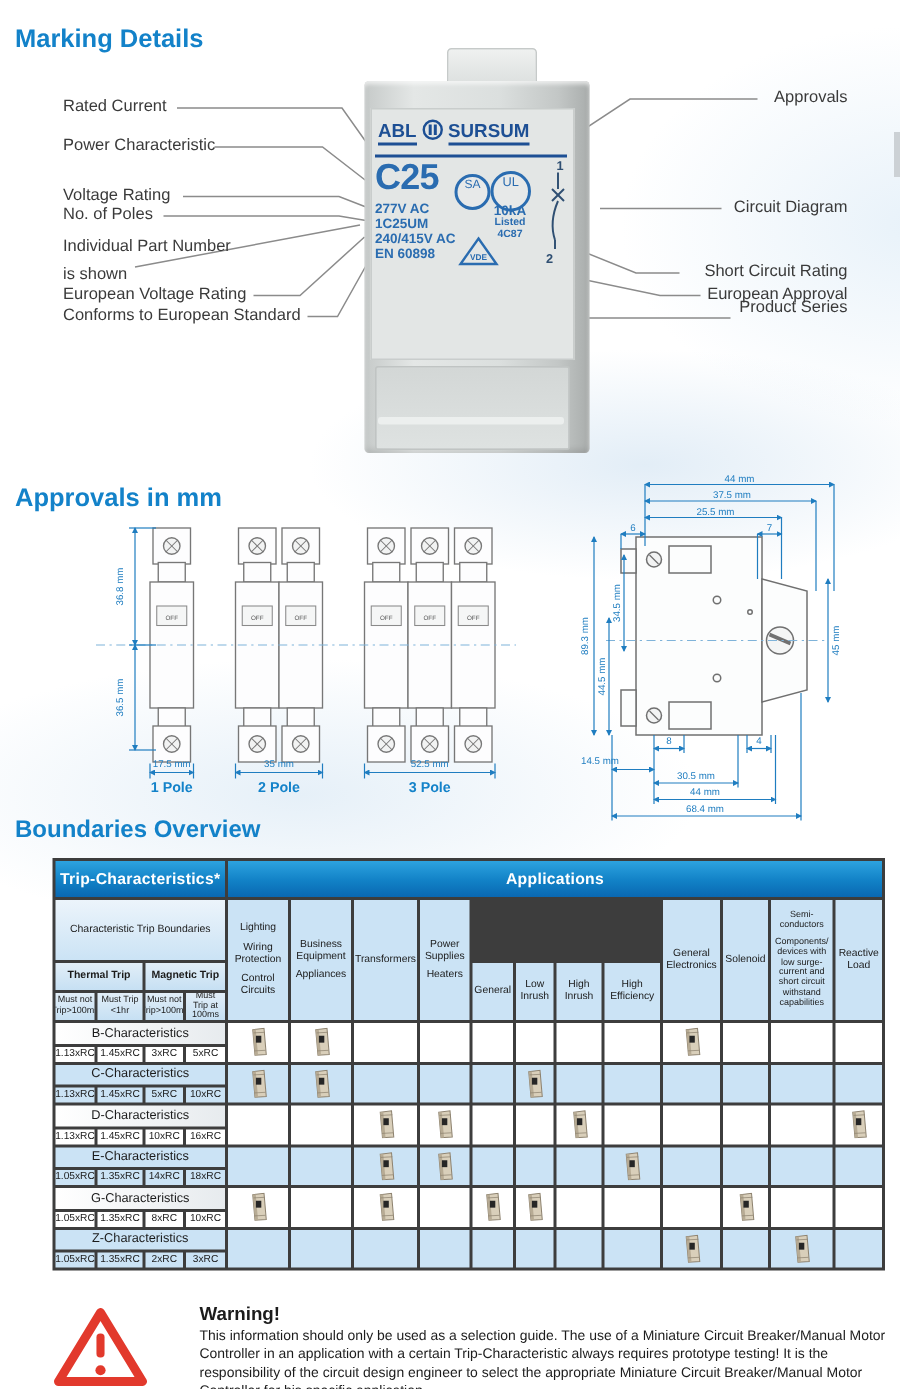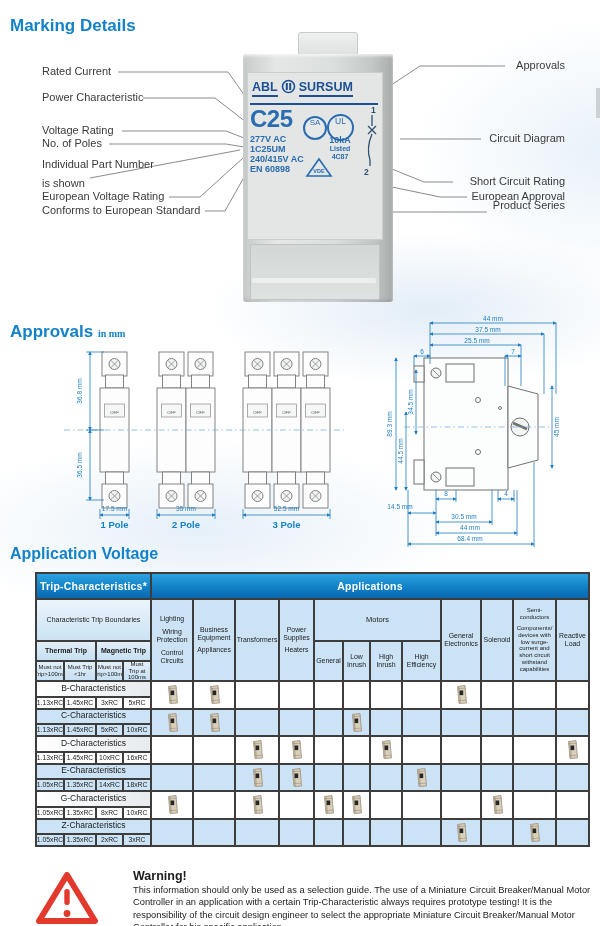--- a/index.html
+++ b/index.html
@@ -156,21 +156,21 @@
   <div class="mlabel" style="top:190px;">European Voltage Rating</div>
   <div class="mlabel" style="top:204px;">Conforms to European Standard</div>
   <div class="mlabel r" style="top:59px;">Approvals</div>
   <div class="mlabel r" style="top:132px;">Circuit Diagram</div>
   <div class="mlabel r" style="top:175px;">Short Circuit Rating</div>
   <div class="mlabel r" style="top:190px;">European Approval</div>
   <div class="mlabel r" style="top:199px;">Product Series</div>
 
   <div class="sec-title" style="left:10px;top:322px;">
     <span>Approvals</span>
-    <span style="font-size:10px;font-family:Liberation Serif, serif;">in mm</span>
+    <span style="font-size:17px;">in mm</span>
   </div>
 
   <svg class="dims-svg" width="600" height="240" viewBox="0 0 600 240">
     <defs>
       <marker id="arr" viewBox="0 0 6 6" refX="5" refY="3" markerWidth="5" markerHeight="5" orient="auto-start-reverse">
         <path d="M0,0 L6,3 L0,6 z" fill="#1f7dc0"></path>
       </marker>
     </defs>
 
     <g id="fv-units">
@@ -354,33 +354,32 @@
     <text class="dim-txt" transform="rotate(-90 413 90)" x="413" y="90" text-anchor="middle">34.5 mm</text>
     <text class="dim-txt" transform="rotate(-90 559 115)" x="559" y="115" text-anchor="middle">45 mm</text>
     <text class="dim-txt" x="446" y="184" text-anchor="middle">8</text>
     <text class="dim-txt" x="506" y="184" text-anchor="middle">4</text>
     <text class="dim-txt" x="400" y="197" text-anchor="middle">14.5 mm</text>
     <text class="dim-txt" x="464" y="207" text-anchor="middle">30.5 mm</text>
     <text class="dim-txt" x="470" y="218" text-anchor="middle">44 mm</text>
     <text class="dim-txt" x="470" y="229" text-anchor="middle">68.4 mm</text>
   </svg>
 
-  <div class="sec-title" style="left:10px;top:545px;font-size:16px;">Application Voltage</div>
+  <div class="sec-title" style="left:10px;top:545px;font-size:16px;">Boundaries Overview</div>
 
   <div id="app-grid" style="grid-template-columns: 26px 30px 25px 26px 40px 40px 42px 33px 27px 25px 30px 37px 38px 30px 41px 31px; grid-template-rows: 24px 40px 18px 18px 13.5px 10px 13.5px 10px 13.5px 10px 13.5px 10px 13.5px 10px 13.5px 10px;">
       <div class="tc hdr" style="grid-area: 1 / 1 / span 1 / span 4;">Trip-Characteristics*</div>
       <div class="tc hdr" style="grid-area: 1 / 5 / span 1 / span 12;">Applications</div>
       <div class="tc subTitle" style="grid-area: 2 / 1 / span 1 / span 4;">Characteristic Trip Boundaries</div>
       <div class="tc tm" style="grid-area: 3 / 1 / span 1 / span 2;">Thermal Trip</div>
       <div class="tc tm" style="grid-area: 3 / 3 / span 1 / span 2;">Magnetic Trip</div>
       <div class="tc bc" style="grid-area: 4 / 1 / span 1 / span 1;">Must not Trip&gt;100ms</div>
       <div class="tc bc" style="grid-area: 4 / 2 / span 1 / span 1;">Must Trip &lt;1hr</div>
       <div class="tc bc" style="grid-area: 4 / 3 / span 1 / span 1;">Must not Trip&gt;100ms</div>
       <div class="tc bc" style="grid-area: 4 / 4 / span 1 / span 1;">Must Trip at 100ms</div>
-      <div class="tc mgroup" style="grid-area: 2 / 9 / span 1 / span 4;">Motors</div>
       <div class="tc appcol col-lighting" style="grid-area: 2 / 5 / span 3 / span 1;">
         <div class="ln">Lighting</div>
         <div class="ln">Wiring Protection</div>
         <div class="ln">Control Circuits</div>
       </div>
       <div class="tc appcol col-business-equipment" style="grid-area: 2 / 6 / span 3 / span 1;">
         <div class="ln">Business Equipment</div>
         <div class="ln">Appliances</div>
       </div>
       <div class="tc appcol col-transformers" style="grid-area: 2 / 7 / span 3 / span 1;">

